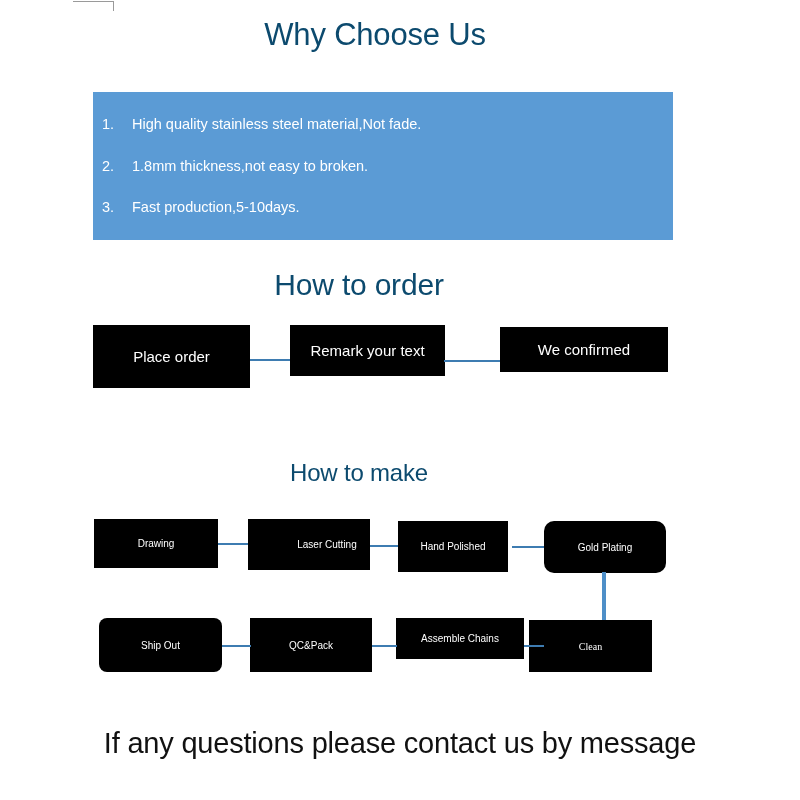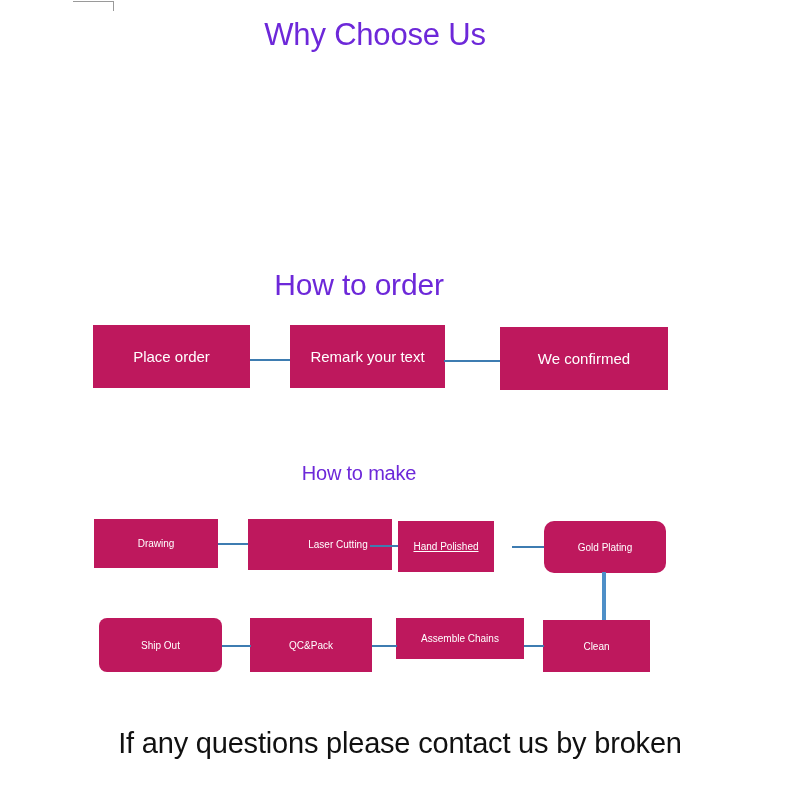--- a/index.html
+++ b/index.html
@@ -28,21 +28,21 @@
     width: 40px;
     height: 9px;
     border-top: 1.4px solid #9a9a9a;
     border-right: 1.4px solid #9a9a9a;
   }
 
   
   .heading {
     position: absolute;
     text-align: center;
-    color: #6d28d9;
+    color: #0c4a6e;
     font-family: "Liberation Sans", sans-serif;
     font-weight: 400;
     letter-spacing: -0.2px;
     white-space: nowrap;
   }
   #heading-why {
     left: 0;
     top: 16px;
     width: 750px;
     font-size: 31px;
@@ -52,21 +52,21 @@
     left: 0;
     top: 266px;
     width: 718px;
     font-size: 30px;
     line-height: 38px;
   }
   #heading-make {
     left: 0;
     top: 454px;
     width: 718px;
-    font-size: 20px;
+    font-size: 24px;
     line-height: 38px;
   }
 
   
   #features-panel {
     position: absolute;
     left: 93px;
     top: 92px;
     width: 580px;
     height: 148px;
@@ -90,21 +90,21 @@
   .feature-item .txt {
     display: inline-block;
   }
   #feature-0 { top: 22px; }
   #feature-1 { top: 64px; }
   #feature-2 { top: 105px; }
 
   
   .box {
     position: absolute;
-    background: #be185d;
+    background: #000000;
     color: #ffffff;
     display: flex;
     align-items: center;
     justify-content: center;
     text-align: center;
     white-space: nowrap;
     box-sizing: border-box;
   }
   .box.lvl1 { font-size: 15px; }
   .box.lvl2 { font-size: 10px; }
@@ -116,39 +116,39 @@
     background: #3e7cb1;
   }
   .conn-v {
     position: absolute;
     width: 4px;
     background: #4e8fc8;
   }
 
   
   #box-place-order   { left: 93px;  top: 325px; width: 157px; height: 63px; }
-  #box-remark-text   { left: 290px; top: 325px; width: 155px; height: 63px; }
-  #box-we-confirmed  { left: 500px; top: 327px; width: 168px; height: 63px; }
+  #box-remark-text   { left: 290px; top: 325px; width: 155px; height: 51px; }
+  #box-we-confirmed  { left: 500px; top: 327px; width: 168px; height: 45px; }
   #conn-order-1 { left: 250px; top: 359px; width: 41px; }
   #conn-order-2 { left: 444px; top: 360px; width: 57px; }
 
   
   #box-drawing       { left: 94px;  top: 519px; width: 124px; height: 49px; }
-  #box-laser-cutting { left: 248px; top: 519px; width: 144px; height: 51px; padding-left: 36px; }
-  #box-hand-polished { left: 398px; top: 521px; width: 96px; height: 51px; text-decoration: underline; }
+  #box-laser-cutting { left: 248px; top: 519px; width: 122px; height: 51px; padding-left: 36px; }
+  #box-hand-polished { left: 398px; top: 521px; width: 110px; height: 51px; }
   #box-gold-plating  { left: 544px; top: 521px; width: 122px; height: 52px; border-radius: 10px; }
   #conn-make-1 { left: 218px; top: 543px; width: 31px; }
   #conn-make-2 { left: 370px; top: 545px; width: 29px; }
   #conn-make-3 { left: 512px; top: 546px; width: 33px; }
 
   
   #conn-make-drop { left: 602px; top: 572px; height: 50px; }
 
   
-  #box-clean           { left: 543px; top: 620px; width: 107px; height: 52px; }
+  #box-clean           { left: 529px; top: 620px; width: 123px; height: 52px; font-family: Liberation Serif, serif; }
   #box-assemble-chains { left: 396px; top: 618px; width: 128px; height: 41px; }
   #box-qc-pack         { left: 250px; top: 618px; width: 122px; height: 54px; }
   #box-ship-out        { left: 99px;  top: 618px; width: 123px; height: 54px; border-radius: 8px; }
   #conn-make-4 { left: 524px; top: 645px; width: 20px; }
   #conn-make-5 { left: 372px; top: 645px; width: 25px; }
   #conn-make-6 { left: 222px; top: 645px; width: 29px; }
 
   
   #footer-message {
     position: absolute;
@@ -165,20 +165,35 @@
 </style>
 </head>
 <body>
 
 <div id="canvas">
 
   <div class="corner-rule"></div>
 
   <div class="heading" id="heading-why">Why Choose Us</div>
 
+  <div id="features-panel">
+
+    <div class="feature-item" id="feature-0">
+      <span class="num">1.</span><span class="txt">High quality stainless steel material,Not fade.</span>
+    </div>
+
+    <div class="feature-item" id="feature-1">
+      <span class="num">2.</span><span class="txt">1.8mm thickness,not easy to broken.</span>
+    </div>
+
+    <div class="feature-item" id="feature-2">
+      <span class="num">3.</span><span class="txt">Fast production,5-10days.</span>
+    </div>
+
+  </div>
 
   <div class="heading" id="heading-order">How to order</div>
 
   <div class="box lvl1" id="box-place-order">Place order</div>
 
   <div class="conn-h" id="conn-order-1"></div>
 
   <div class="box lvl1" id="box-remark-text">Remark your text</div>
 
   <div class="conn-h" id="conn-order-2"></div>
@@ -210,15 +225,15 @@
   <div class="box lvl2" id="box-assemble-chains">Assemble Chains</div>
 
   <div class="conn-h" id="conn-make-5"></div>
 
   <div class="box lvl2" id="box-qc-pack">QC&amp;Pack</div>
 
   <div class="conn-h" id="conn-make-6"></div>
 
   <div class="box lvl2" id="box-ship-out">Ship Out</div>
 
-  <div id="footer-message">If any questions please contact us by broken</div>
+  <div id="footer-message">If any questions please contact us by message</div>
 
 </div>
 
 </body></html>

